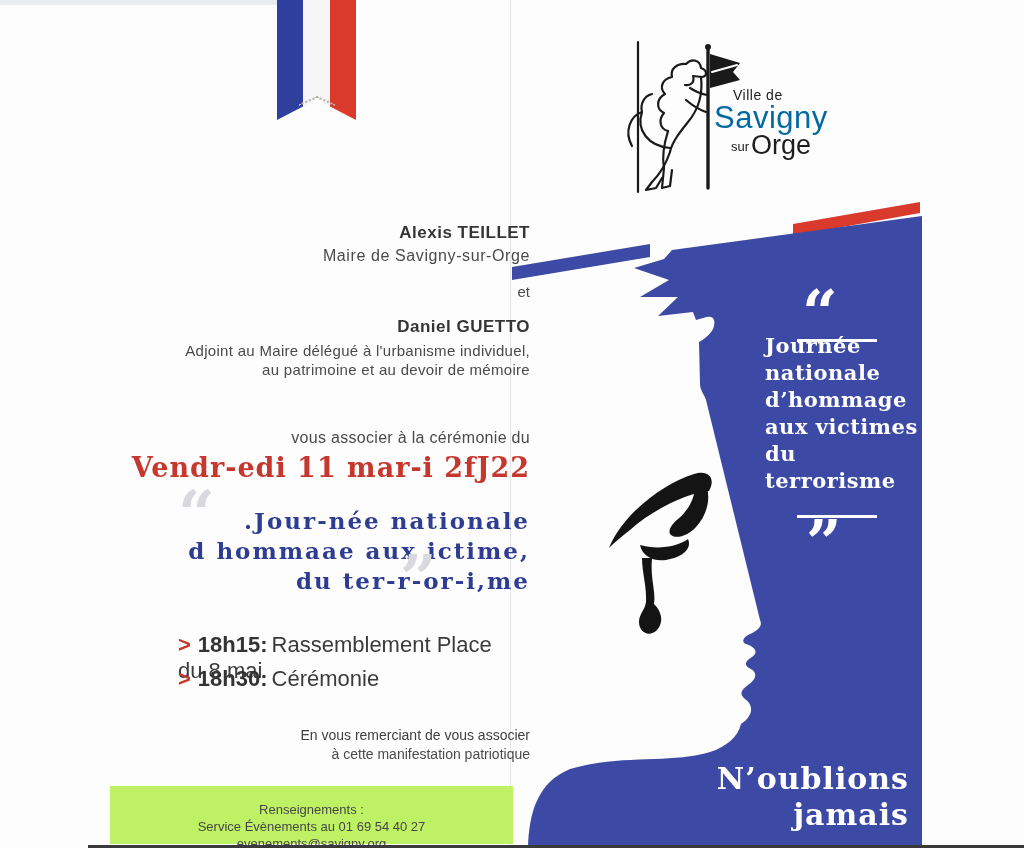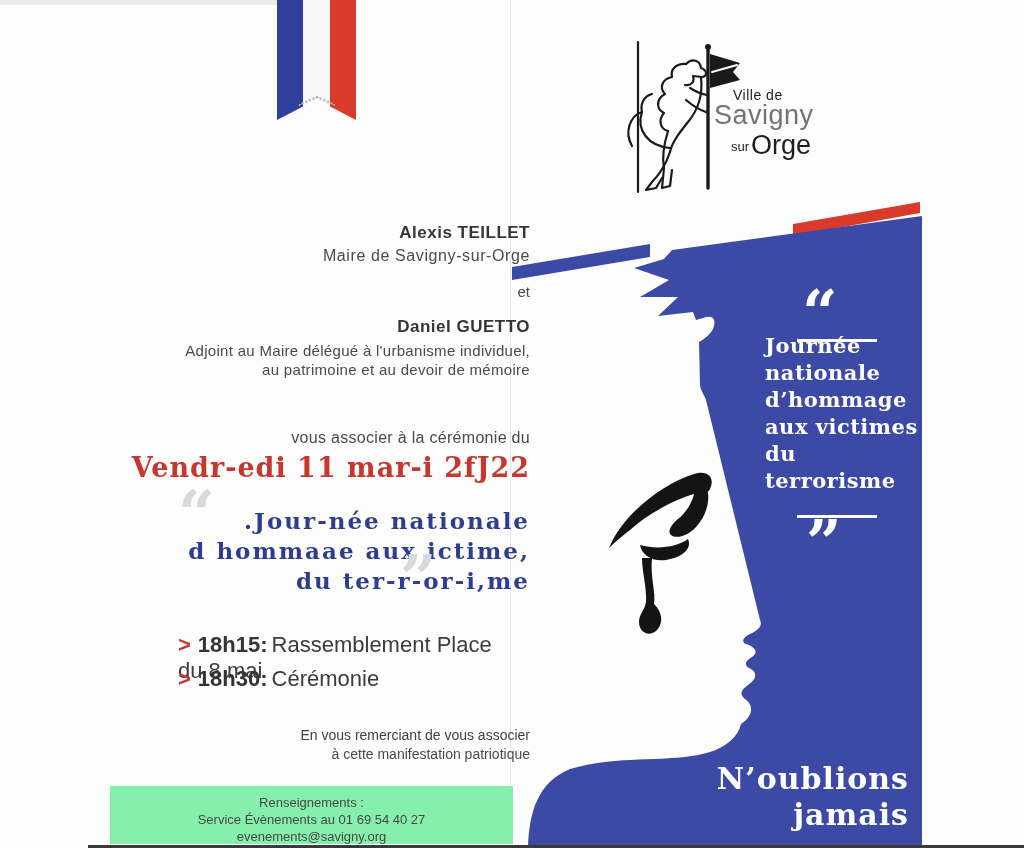--- a/index.html
+++ b/index.html
@@ -23,35 +23,35 @@
   .grayquote{position:absolute;font-family:"DejaVu Serif",serif;font-weight:bold;
              color:#d8d8de;font-size:64px;line-height:1;}
   #oq{left:178px;top:482px;}
   #cq{left:400px;top:546px;}
   .sched{position:absolute;left:178px;width:340px;text-align:left;font-size:22px;color:#3b3b3b;}
   #s1{top:632px;} #s2{top:666px;}
   .sched .b{color:#c6372d;font-weight:bold;margin-right:7px;}
   .sched .tm{font-weight:bold;margin-right:4px;color:#333;}
   #th1{top:727px;font-size:14px;color:#404040;}
   #th2{top:746px;font-size:14px;color:#4a4a4a;}
-  #footband{position:absolute;left:110px;top:786px;width:403px;height:58px;background:#86efac;
-            text-align:center;font-size:13px;color:#474747;line-height:17px;padding-top:8px;
+  #footband{position:absolute;left:110px;top:786px;width:403px;height:58px;background:#bef264;
+            text-align:center;font-size:13px;color:#474747;line-height:17px;padding-top:15px;
             box-sizing:border-box;}
 
   
   #ribbon{position:absolute;left:277px;top:0;width:79px;height:120px;
           background:linear-gradient(90deg,#2f3f9e 0 33.4%,#f6f6f6 33.4% 66.7%,#d93a2c 66.7% 100%);
           clip-path:polygon(0 0,100% 0,100% 100%,50% 83%,0 100%);}
   .chev{position:absolute;width:20px;height:0;border-top:2px dotted #b9b2a6;}
   #chevL{left:21px;top:100px;transform:rotate(-24deg);}
   #chevR{left:39px;top:100px;transform:rotate(24deg);}
 
   
   #villede{left:733px;top:87px;font-size:14px;color:#1d1d1d;letter-spacing:.5px;}
-  #savigny{left:714px;top:100px;font-size:27px;color:#737373;letter-spacing:.5px;}
+  #savigny{left:714px;top:100px;font-size:31px;color:#0369a1;letter-spacing:.5px;}
   #surorge{left:731px;top:130px;display:flex;align-items:flex-start;color:#1d1d1d;}
   #surorge .sm{font-size:13px;margin-top:9px;margin-right:2px;}
   #surorge .lg{font-size:27px;}
   #quote{left:765px;top:332px;width:166px;text-align:left;font-family:"DejaVu Serif",serif;
          font-weight:bold;color:#fff;font-size:21px;line-height:27px;letter-spacing:.5px;}
   .wquote{position:absolute;font-family:"DejaVu Serif",serif;font-weight:bold;color:#fff;
           font-size:62px;line-height:1;}
   #qo{left:802px;top:282px;}
   #qc{left:806px;top:512px;}
   .wrule{position:absolute;width:80px;height:3px;background:#fff;}

